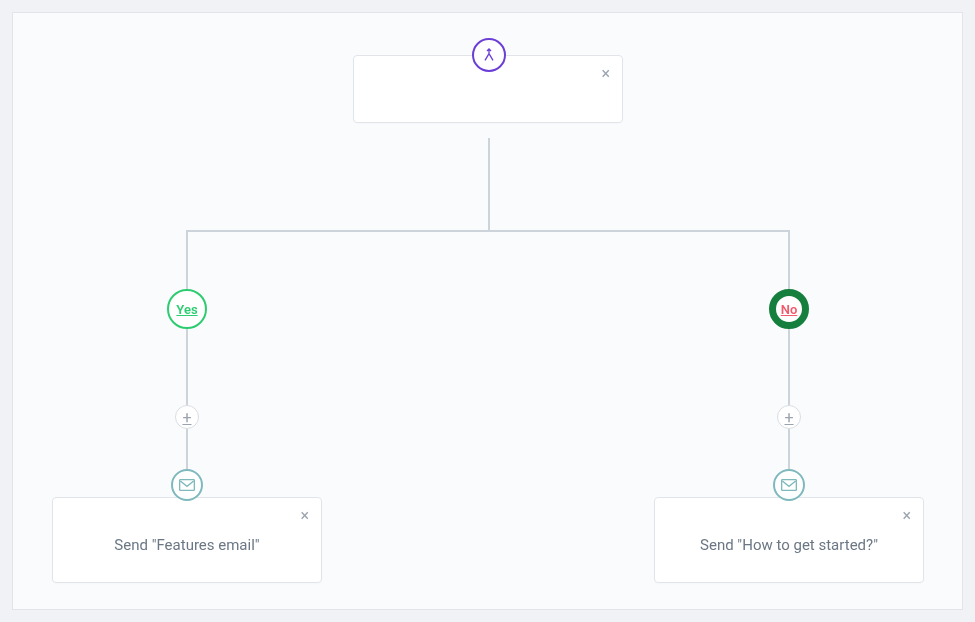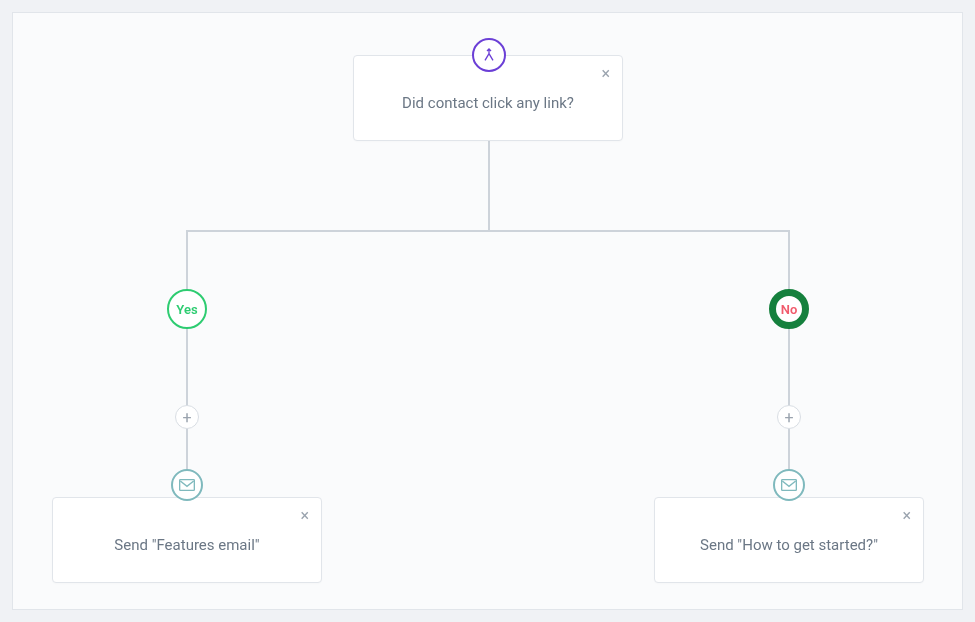--- a/index.html
+++ b/index.html
@@ -47,20 +47,21 @@
   .circle {
     position: absolute;
     width: 30px;
     height: 30px;
     border-radius: 50%;
     background: #fff;
     display: flex;
     align-items: center;
     justify-content: center;
     transform: translate(-50%, -50%);
+    text-decoration: underline;
   }
   .circle.icon-split { border: 2px solid #6b3fd6; color: #6b3fd6; width: 34px; height: 34px; }
   .circle.icon-email { border: 2px solid #7fb9bd; color: #7fb9bd; width: 32px; height: 32px; }
   .circle.yes { border: 2px solid #2ecc71; color: #2ecc71; font-weight: 600; font-size: 13px; width: 40px; height: 40px; }
   .circle.no  { border: 7px solid #15803d; color: #f15b6c; font-weight: 600; font-size: 13px; width: 40px; height: 40px; }
   .circle.plus { border: 1px solid #d9dee4; color: #9aa3ae; font-size: 16px; width: 24px; height: 24px; cursor: pointer; }
   .circle svg { display: block; }
 </style>
 </head>
 <body>
@@ -70,21 +71,20 @@
   <div class="line vline" style="left: 475px; top: 125px; height: 92px;"></div>
 
   <div class="line hline" style="left: 173px; top: 217px; width: 604px;"></div>
 
   <div class="line vline" style="left: 173px; top: 217px; height: 280px;"></div>
 
   <div class="line vline" style="left: 775px; top: 217px; height: 280px;"></div>
 
   <div class="node" style="left: 340px; top: 42px;">
     <span class="close">×</span>
-    <span>Did contact click any link?</span>
   </div>
   <div class="circle icon-split" style="left: 476px; top: 42px;">
     <svg width="16" height="16" viewBox="0 0 24 24" fill="none" stroke="currentColor" stroke-width="2">
       <path d="M12 3 L12 10 M12 10 L6 20 M12 10 L18 20 M9 6 L12 3 L15 6"></path>
     </svg>
   </div>
 
   <div class="circle yes" style="left: 174px; top: 296px;">
     <span>Yes</span>
   </div>

